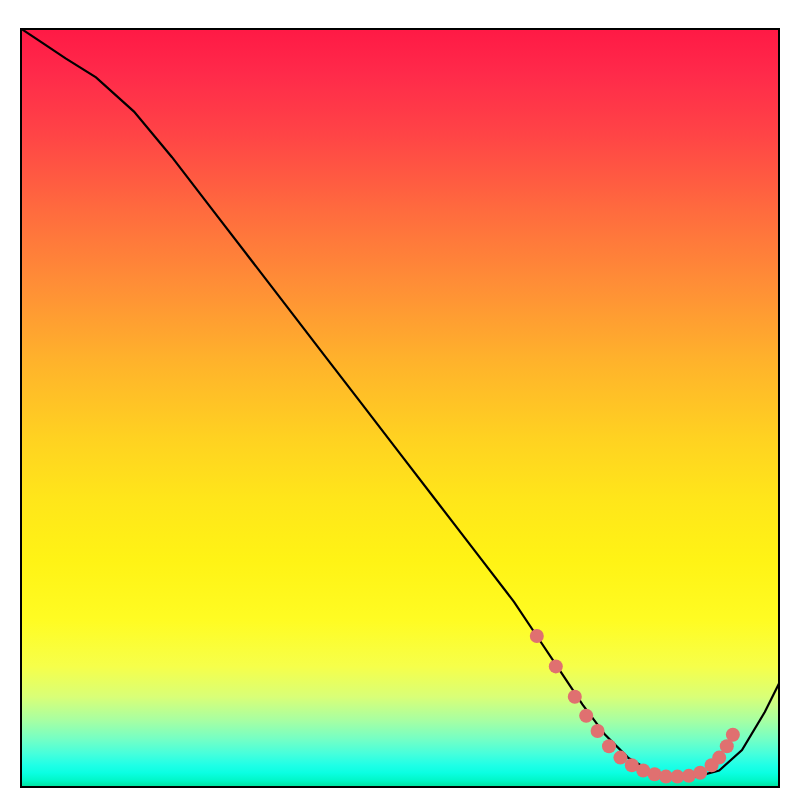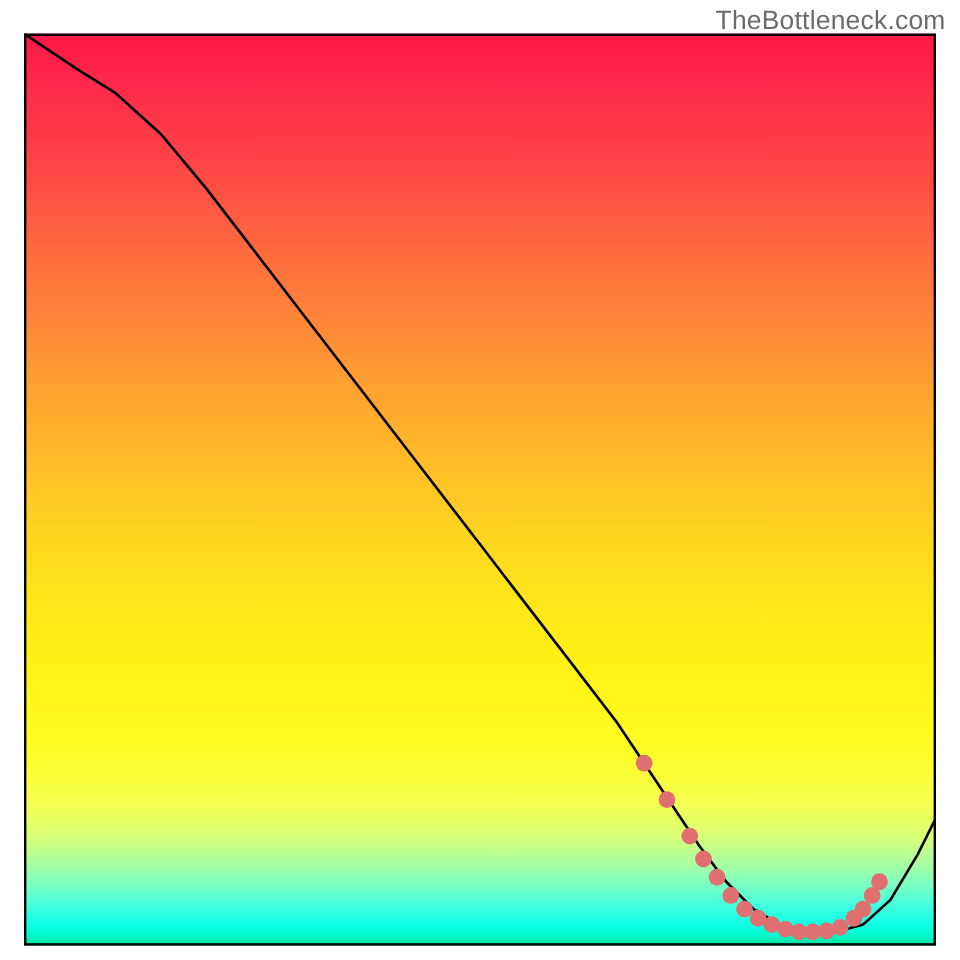--- a/index.html
+++ b/index.html
@@ -81,21 +81,20 @@
     top: 0;
     width: 760px;
     height: 760px;
     z-index: 3;
   }
 </style>
 </head>
 <body>
 
 <div class="canvas">
-  <div class="watermark">TheBottleneck.com</div>
 
   <div class="plot-area">
     <svg class="curve" viewBox="0 0 760 760" preserveAspectRatio="none">
       <path id="curve-path" fill="none" stroke="#000000" stroke-width="2.2" d="M0.00 0.00 L22.80 15.20 L45.60 30.40 L76.00 49.40 L114.00 83.60 L152.00 129.20 L190.00 178.60 L228.00 228.00 L266.00 277.40 L304.00 326.80 L342.00 376.20 L380.00 425.60 L418.00 475.00 L456.00 524.40 L494.00 573.80 L516.80 608.00 L539.60 642.20 L562.40 676.40 L585.20 706.80 L608.00 729.60 L630.80 743.28 L653.60 748.60 L676.40 748.60 L699.20 742.52 L722.00 722.00 L744.80 684.00 L760.00 653.60"></path>
     </svg>
     <svg class="dots" viewBox="0 0 760 760" preserveAspectRatio="none">
       <g id="dots-group">
           <circle cx="516.80" cy="608.00" r="7" fill="#e07070"></circle>
           <circle cx="535.80" cy="638.40" r="7" fill="#e07070"></circle>
           <circle cx="554.80" cy="668.80" r="7" fill="#e07070"></circle>

